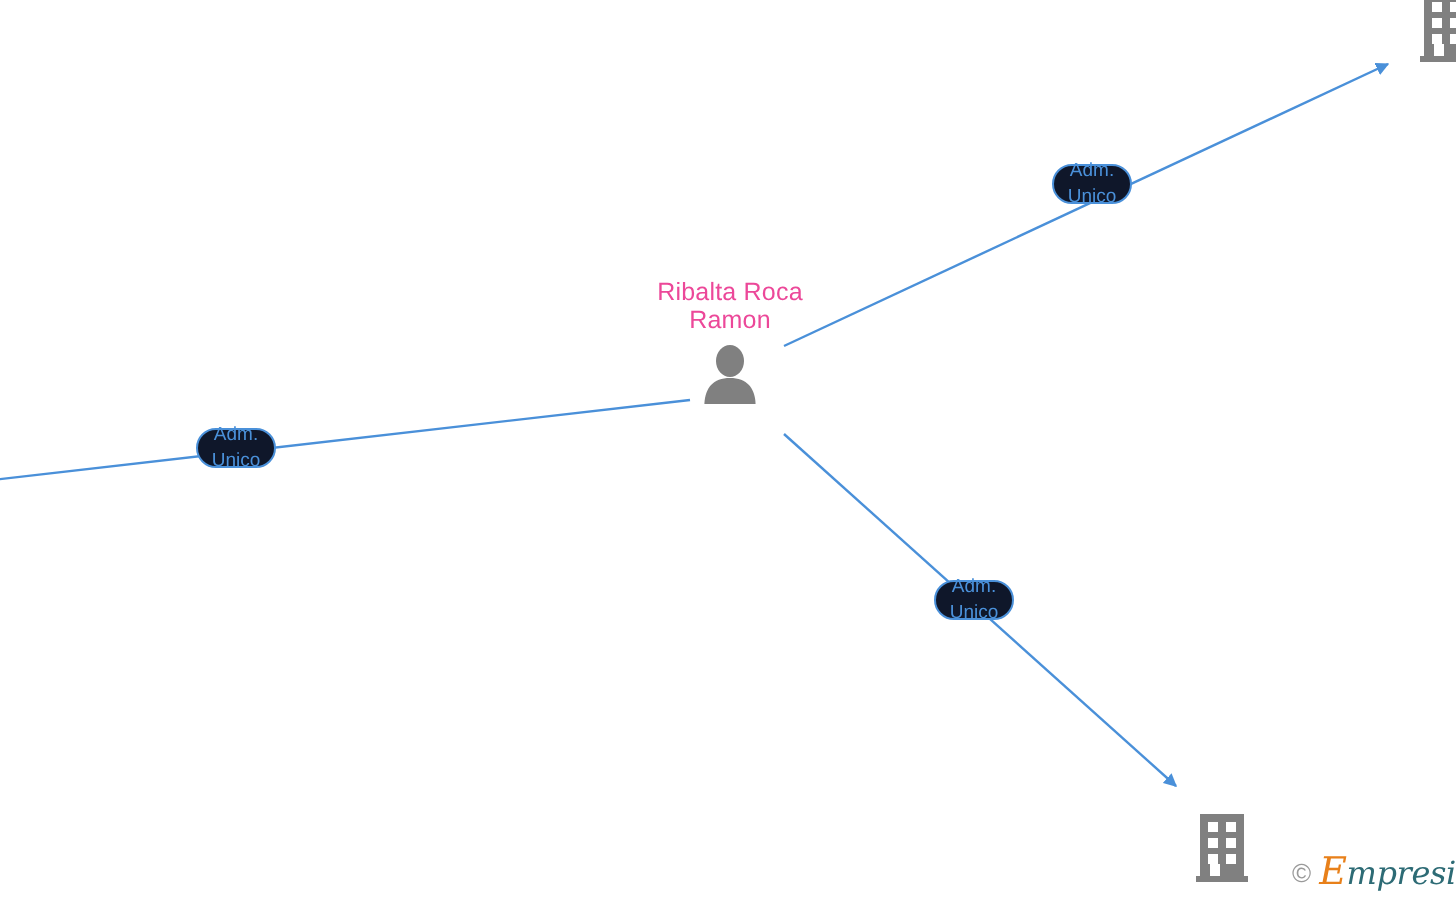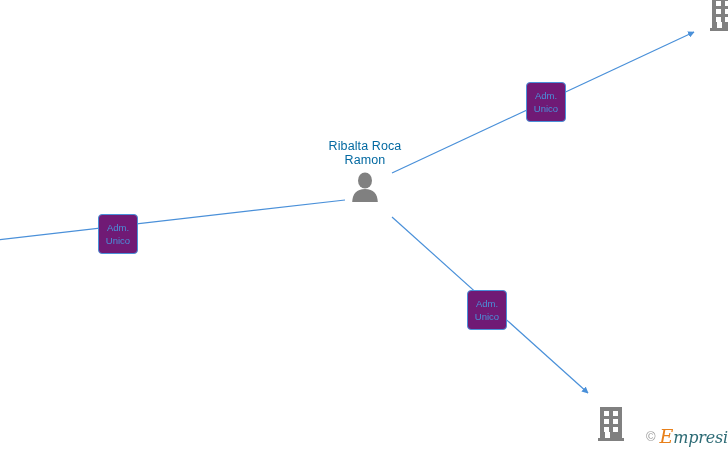--- a/index.html
+++ b/index.html
@@ -24,21 +24,21 @@
     width: 728px;
     height: 450px;
   }
   .node {
     position: absolute;
     display: flex;
     flex-direction: column;
     align-items: center;
   }
   .node-label {
-    color: #0369a1;
+    color: #ec4899;
     font-size: 12.5px;
     line-height: 14px;
     text-align: center;
     white-space: pre-line;
     margin-bottom: 4px;
     letter-spacing: 0.1px;
   }
   .person-node {
     left: 305px;
     top: 139px;
@@ -50,24 +50,24 @@
     top: 404px;
   }
   .building-node-topright {
     left: 706px;
     top: -6px;
   }
   .edge-label {
     position: absolute;
     box-sizing: border-box;
     width: 40px;
-    height: 40px;
+    height: 20px;
     border: 1px solid #4a90d9;
-    border-radius: 4px;
-    background: #701a75;
+    border-radius: 17px;
+    background: #0f172a;
     color: #4a90d9;
     font-size: 9.5px;
     line-height: 13px;
     display: flex;
     flex-direction: column;
     align-items: center;
     justify-content: center;
     text-align: center;
   }
   .edge-label span { display: block; }

